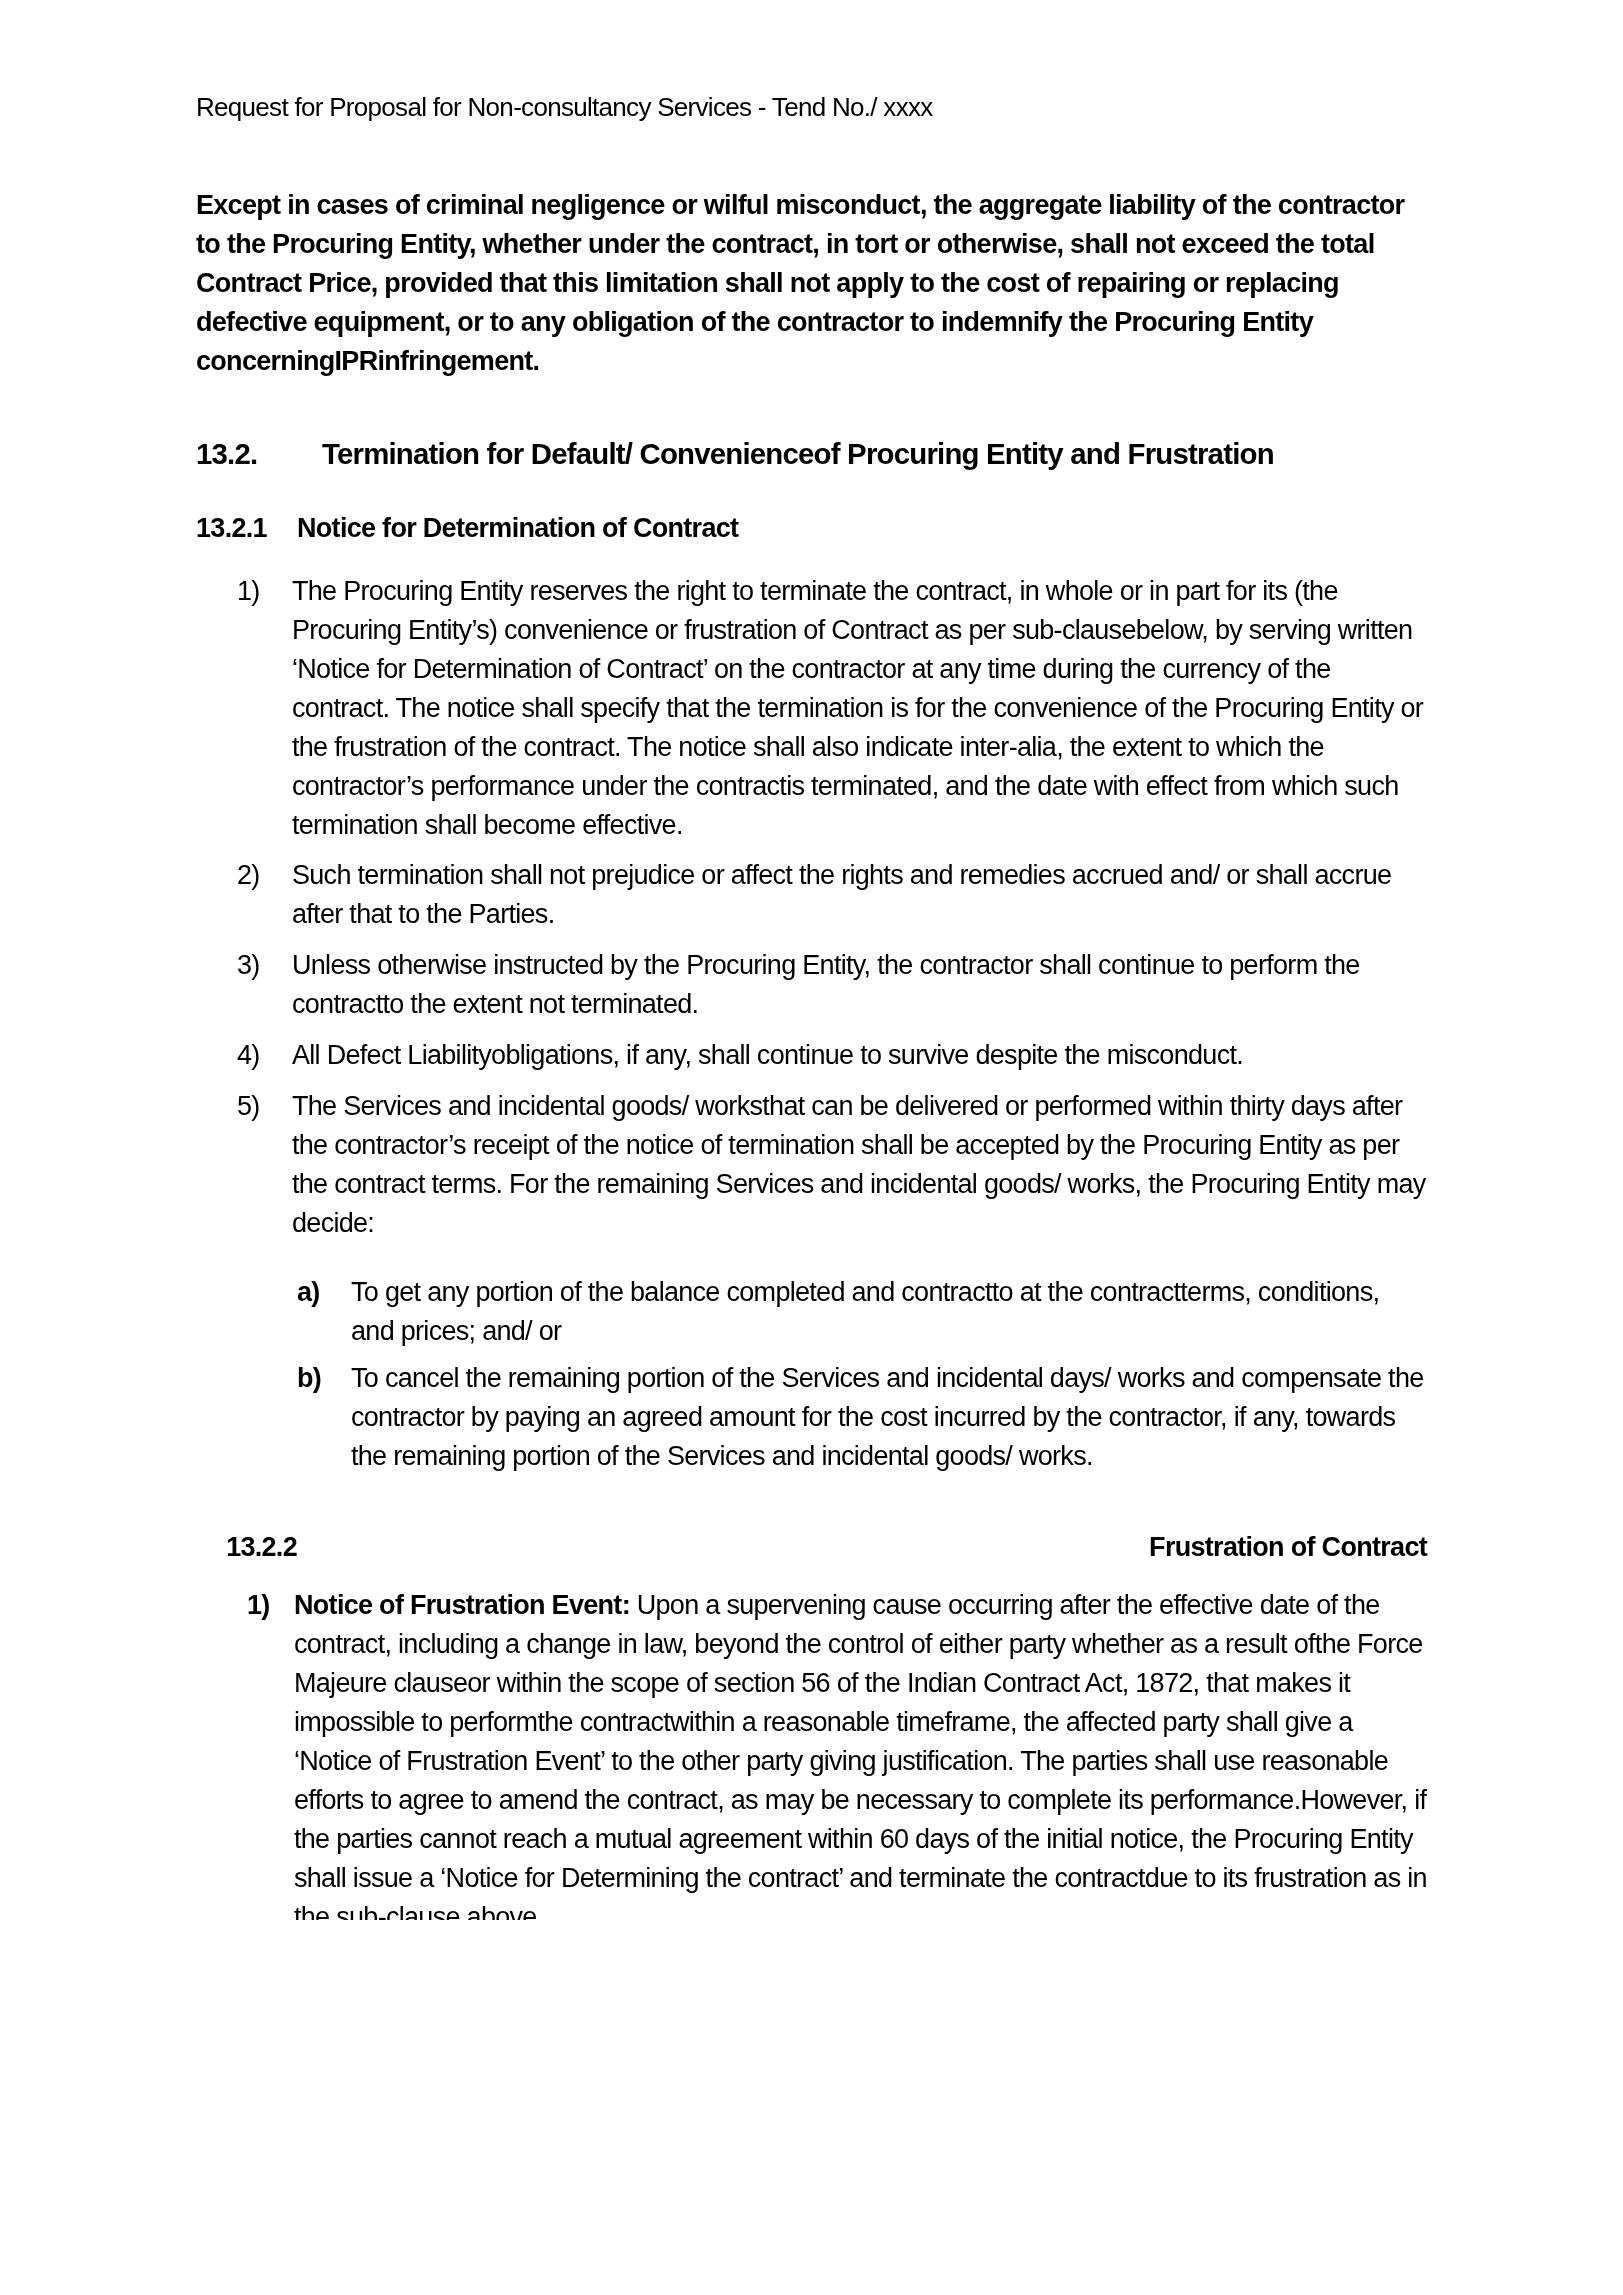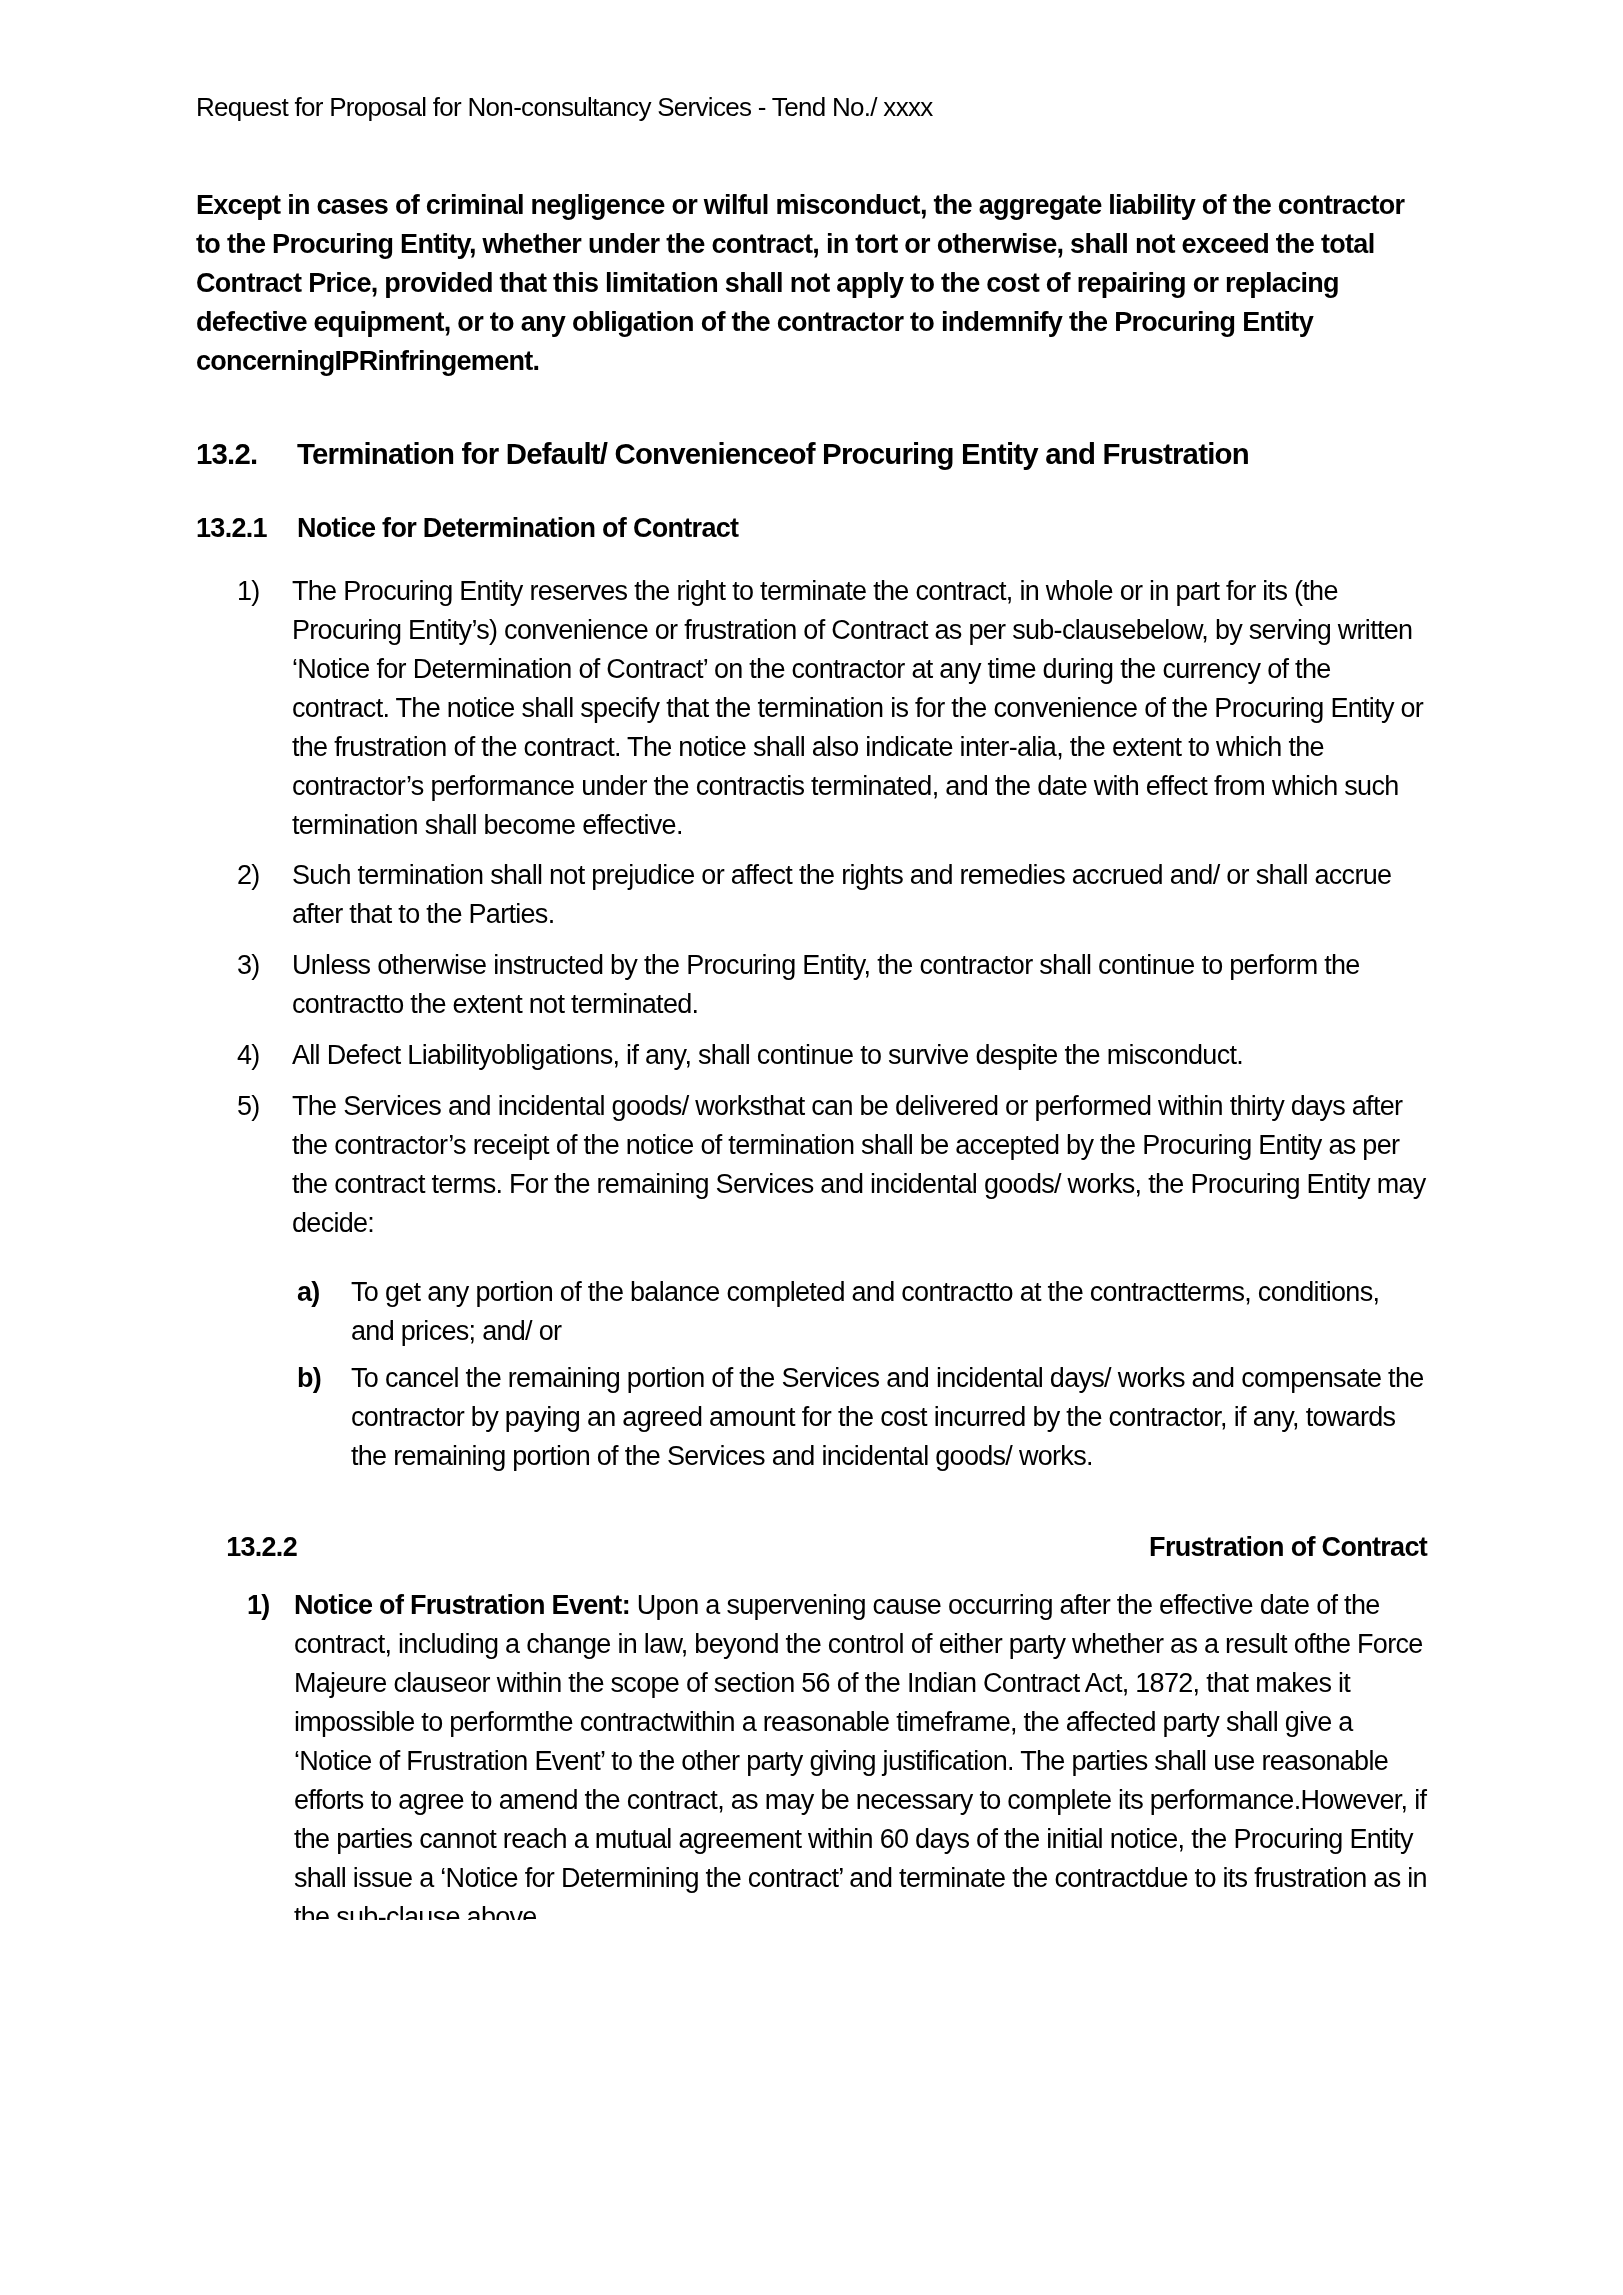--- a/index.html
+++ b/index.html
@@ -28,20 +28,21 @@
     margin: 63px 0 0 0;
     font-weight: bold;
   }
   .h2row {
     display: flex;
     margin-top: 51px;
     font-weight: bold;
     font-size: 29.4px;
     line-height: 43px;
     letter-spacing: -0.8px;
+    gap: 25px;
   }
   .h3row {
     display: flex;
     margin-top: 34px;
     font-weight: bold;
     font-size: 27px;
     line-height: 39px;
   }
   .h3b {
     margin-top: 52px;

